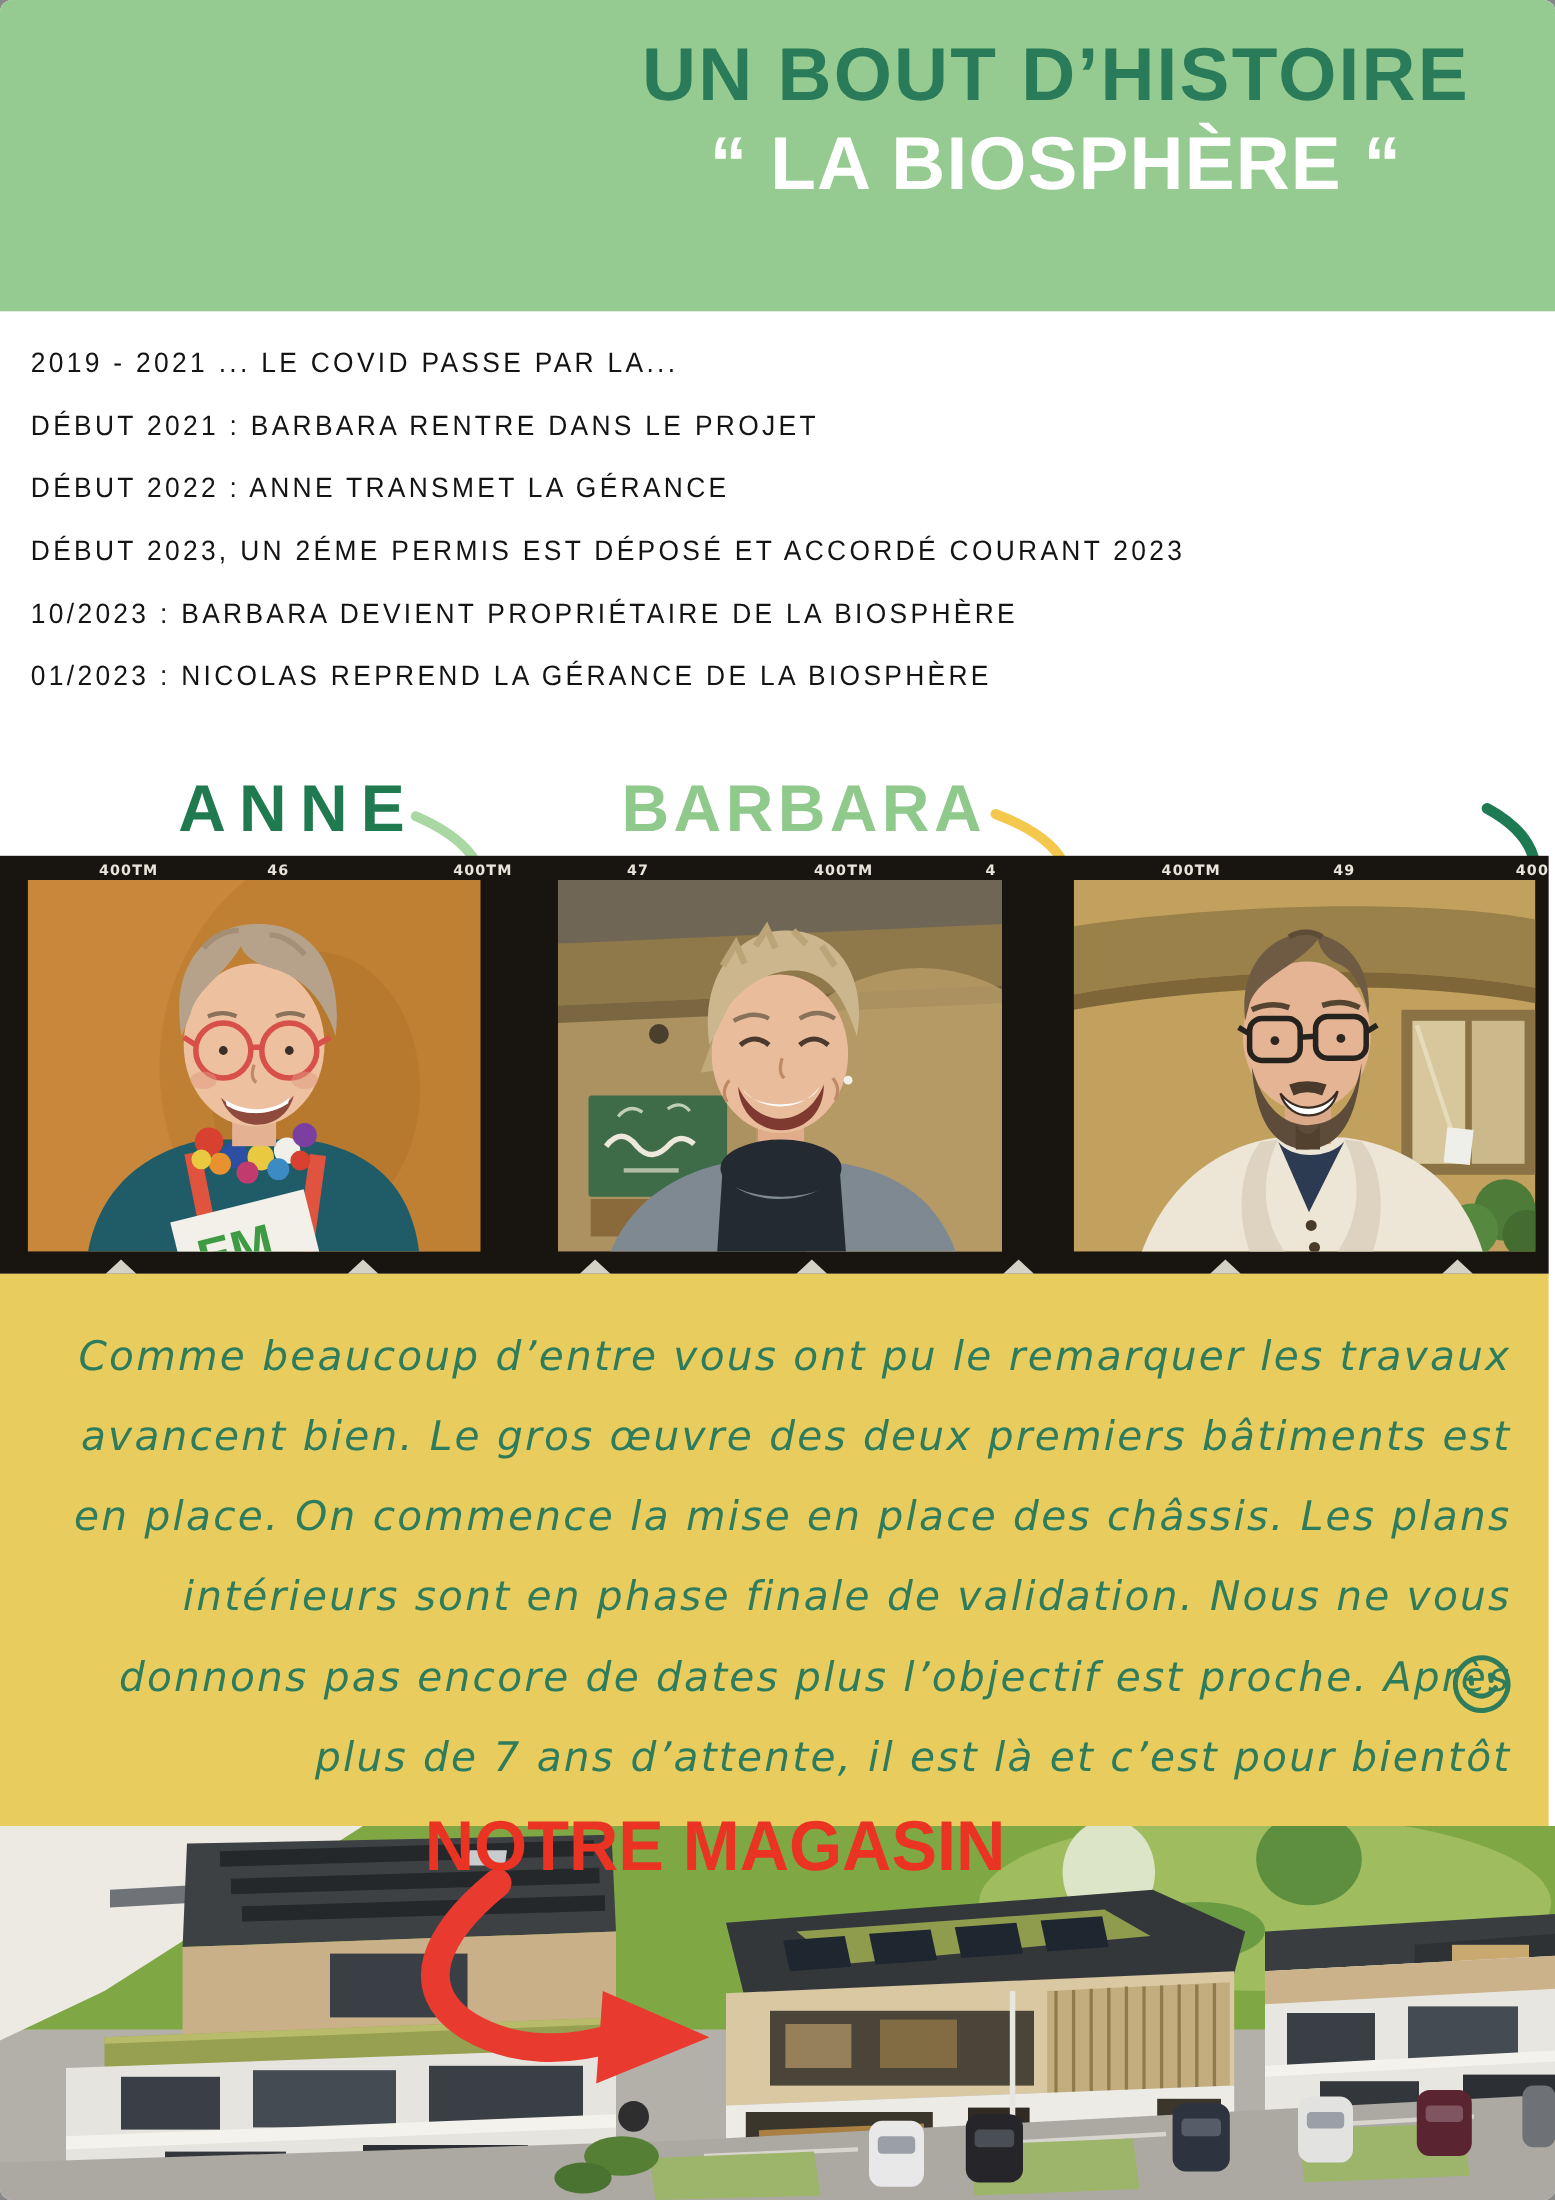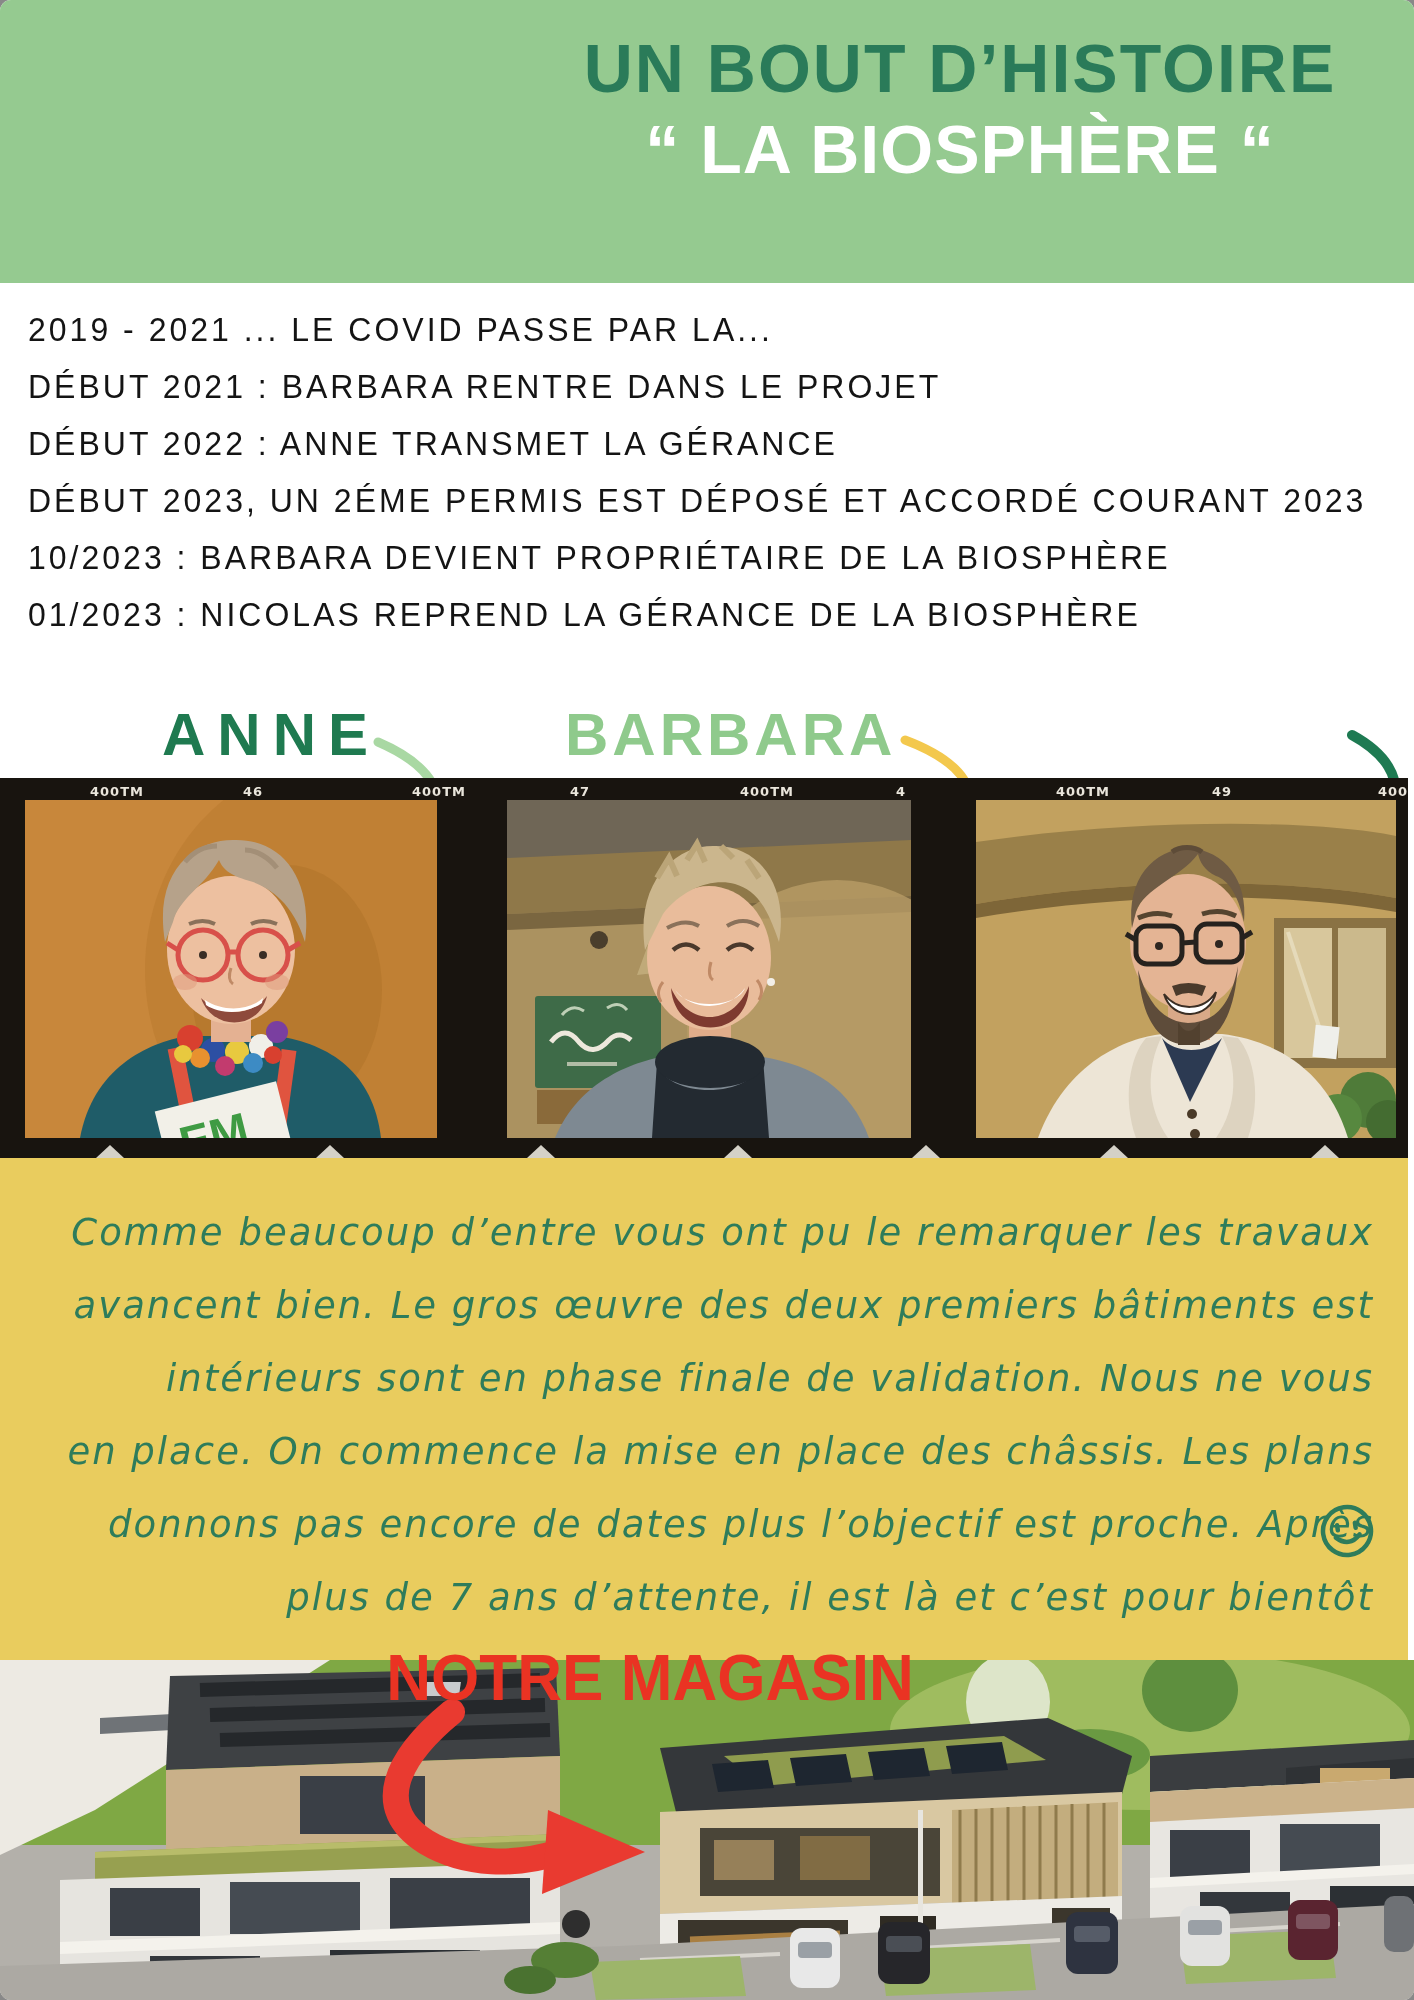--- a/index.html
+++ b/index.html
@@ -7,21 +7,21 @@
         font-family:"Liberation Sans",sans-serif;border-radius:11px;}
 
   
   .header{position:absolute;left:0;top:0;width:1414px;height:283px;background:#95CA90;}
   .title-block{position:absolute;left:480px;top:30px;width:960px;text-align:center;}
   .title-1{font-size:68px;font-weight:800;letter-spacing:2px;color:#2A7B59;line-height:76px;}
   .title-2{font-size:68px;font-weight:800;letter-spacing:1px;color:#ffffff;line-height:86px;}
 
   
   .timeline{position:absolute;left:28px;top:300px;width:1370px;color:#141414;
-            font-size:32px;letter-spacing:3px;line-height:57px;font-weight:400;}
+            font-size:24px;letter-spacing:3px;line-height:57px;font-weight:400;}
   .timeline div{white-space:nowrap;transform:scaleY(1.06);transform-origin:left top;}
 
   
   .person-name{position:absolute;top:700px;font-size:60px;font-weight:700;white-space:nowrap;text-align:right;}
   .name-anne{left:162px;color:#1F7A50;letter-spacing:12px;}
   .name-barbara{left:565px;color:#8FCA8C;letter-spacing:4px;}
   .name-nicolas{left:1042px;color:#F2C24E;letter-spacing:6px;}
   .arrows-layer{position:absolute;left:0;top:720px;width:1414px;height:200px;pointer-events:none;}
 
   
@@ -225,22 +225,22 @@
     <div class="chev" style="left:724px"></div>
     <div class="chev" style="left:912px"></div>
     <div class="chev" style="left:1100px"></div>
     <div class="chev" style="left:1311px"></div>
   </div>
 
   <div class="update">
     <div class="update-text">
       <div>Comme beaucoup d’entre vous ont pu le remarquer les travaux</div>
       <div>avancent bien. Le gros œuvre des deux premiers bâtiments est</div>
+      <div>en place. On commence la mise en place des châssis. Les plans</div>
       <div>intérieurs sont en phase finale de validation. Nous ne vous</div>
-      <div>en place. On commence la mise en place des châssis. Les plans</div>
       <div>donnons pas encore de dates plus l’objectif est proche. Après</div>
       <div>plus de 7 ans d’attente, il est là et c’est pour bientôt</div>
     </div>
     <svg class="smiley" width="58" height="58" viewBox="0 0 58 58">
       <circle cx="29" cy="29" r="24" fill="none" stroke="#2E7C5B" stroke-width="4.5"></circle>
       <path d="M20,22 L20,27 M38,22 L38,27" stroke="#2E7C5B" stroke-width="4.5" stroke-linecap="round" fill="none"></path>
       <path d="M17,34 Q29,46 41,34" stroke="#2E7C5B" stroke-width="4.5" stroke-linecap="round" fill="none"></path>
     </svg>
   </div>
 

